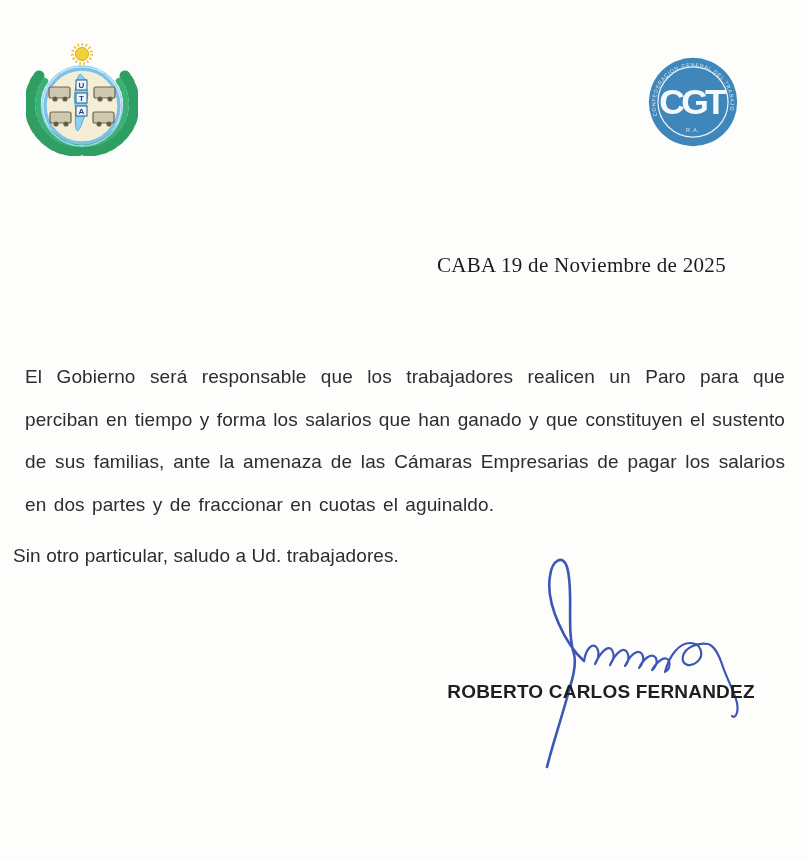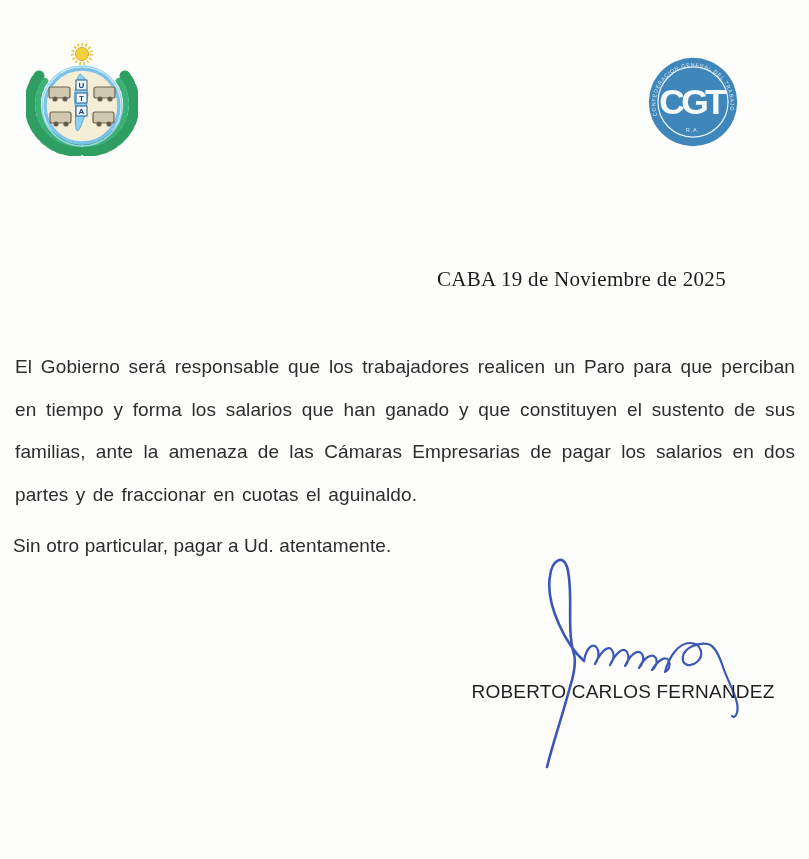--- a/index.html
+++ b/index.html
@@ -6,36 +6,36 @@
   .page {
     position:relative; width:809px; height:859px; margin:0 auto;
     background:#fdfdfc; overflow:hidden;
     font-family:"Liberation Sans", sans-serif;
   }
   .uta-logo { position:absolute; left:26px; top:40px; width:112px; height:116px; }
   .cgt-logo { position:absolute; left:645px; top:54px; width:96px; height:96px; }
   .date-line {
     position:absolute; left:437px; top:253px;
     font-family:"Liberation Serif", serif; font-size:21px; color:#1b1b1b;
-    letter-spacing:0.3px; white-space:nowrap;margin-top:14px;
+    letter-spacing:0.3px; white-space:nowrap;
   }
   .body-text { position:absolute; left:13px; top:344px; width:784px; }
   .body-par {
-    margin:2px; font-size:19px; line-height:42.5px; color:#2d2d2d;
+    margin:12px; font-size:19px; line-height:42.5px; color:#2d2d2d;
     text-align:justify; word-spacing:2px; letter-spacing:0.1px;
   }
   .closing-par {
     margin:17px 0 0 0; font-size:19px; line-height:26px; color:#2d2d2d;
     letter-spacing:0.1px;
   }
   .signature-svg { position:absolute; left:505px; top:543px; width:255px; height:240px; }
   .sig-block {
     position:absolute; left:434px; top:678px; width:334px;
-    text-align:center; font-weight:400; font-size:19px; line-height:27.5px;
-    color:#1f1f1f; letter-spacing:0.2px;margin-left:22px;
+    text-align:center; font-weight:700; font-size:19px; line-height:27.5px;
+    color:#1f1f1f; letter-spacing:0.2px;
   }
   .cgt-ring-text { font-family:"Liberation Sans", sans-serif; font-size:5.6px; letter-spacing:0.75px; fill:#d9e9f5; }
   .cgt-mono { font-family:"Liberation Sans", sans-serif; font-size:37px; font-weight:700; fill:#f4f9fd; letter-spacing:-4px; }
   .cgt-ra { font-family:"Liberation Sans", sans-serif; font-size:5.5px; fill:#d9e9f5; letter-spacing:1px; }
   .uta-letter { font-family:"Liberation Sans", sans-serif; font-size:8px; font-weight:700; fill:#1d3f7a; }
 </style>
 </head>
 <body>
 
 <div class="page">
@@ -96,21 +96,21 @@
       <textPath href="#cgt-arc" startOffset="2">CONFEDERACION GENERAL DEL TRABAJO</textPath>
     </text>
     <text class="cgt-mono" x="48" y="63" text-anchor="middle">CGT</text>
     <text class="cgt-ra" x="50" y="81" text-anchor="middle">R.A.</text>
   </svg>
 
   <div class="date-line">CABA 19 de Noviembre de 2025</div>
 
   <div class="body-text">
     <p class="body-par">El Gobierno será responsable que los trabajadores realicen un Paro para que perciban en tiempo y forma los salarios que han ganado y que constituyen el sustento de sus familias, ante la amenaza de las Cámaras Empresarias de pagar los salarios en dos partes y de fraccionar en cuotas el aguinaldo.</p>
-    <p class="closing-par">Sin otro particular, pagar a Ud. atentamente.</p>
+    <p class="closing-par">Sin otro particular, saludo a Ud. trabajadores.</p>
   </div>
 
   <svg class="signature-svg" viewBox="0 0 255 240">
     <g fill="none" stroke="#3c57b5" stroke-linecap="round" stroke-linejoin="round">
 
       <path stroke-width="2.6" d="M 79 118 C 62 103 40 62 45 33 C 47 17 58 11 62 24 C 69 47 61 86 69 111 C 71 119 70 128 65 144 C 57 174 47 203 42 224"></path>
 
       <path stroke-width="2.2" d="M 79 118
                C 81 105 88 99 92 105 C 95 110 93 117 90 121
                C 95 110 103 101 107 107 C 110 112 108 118 105 122

